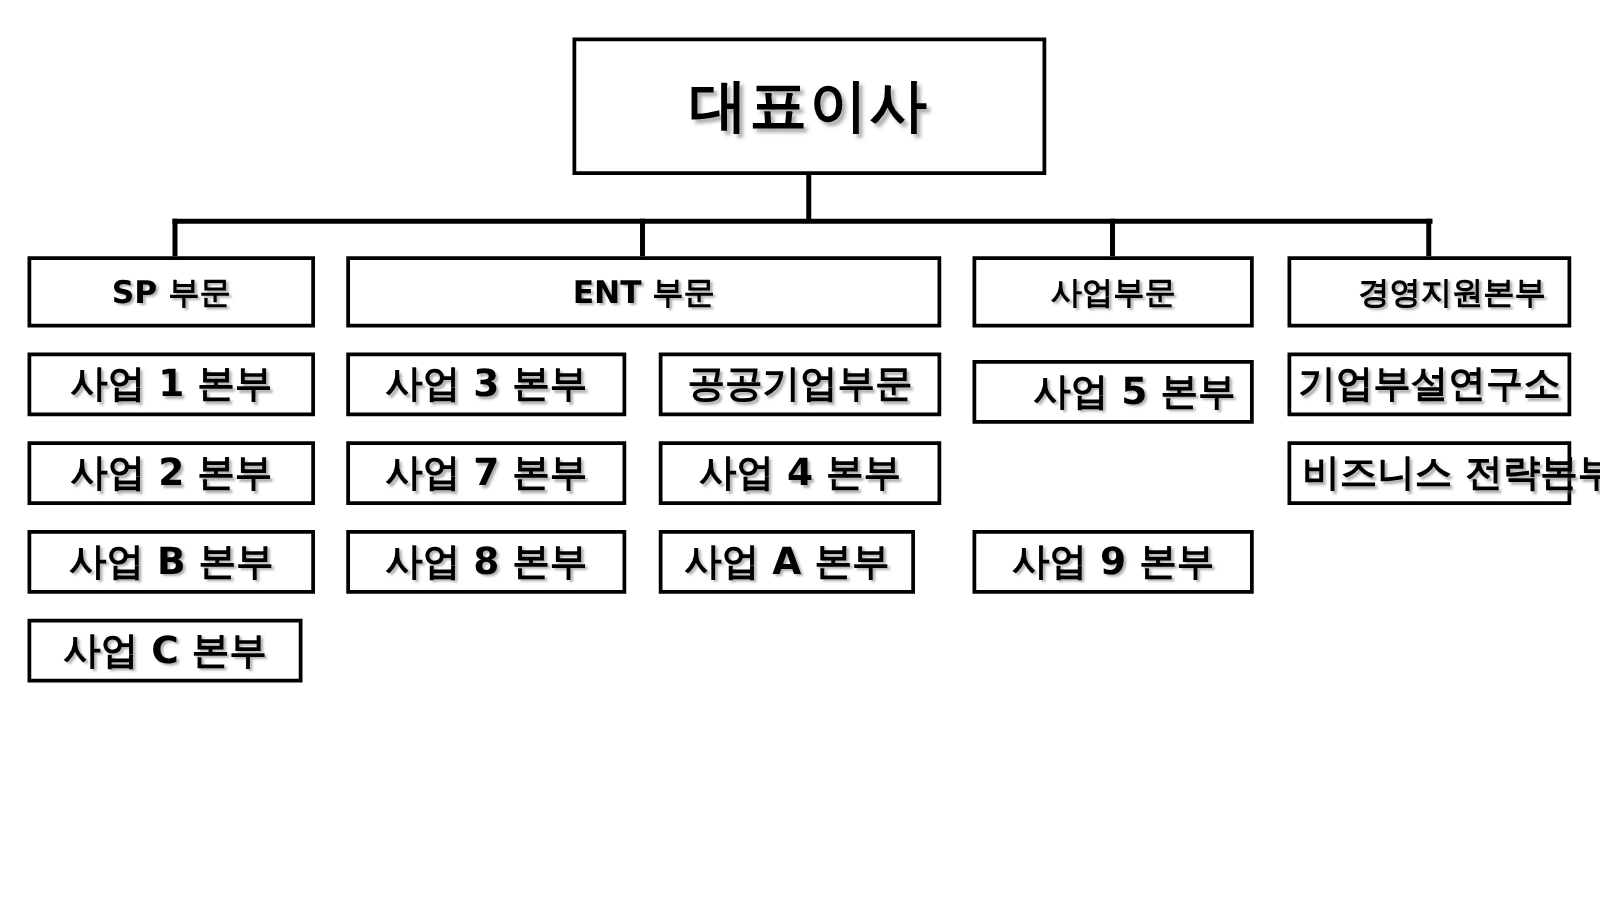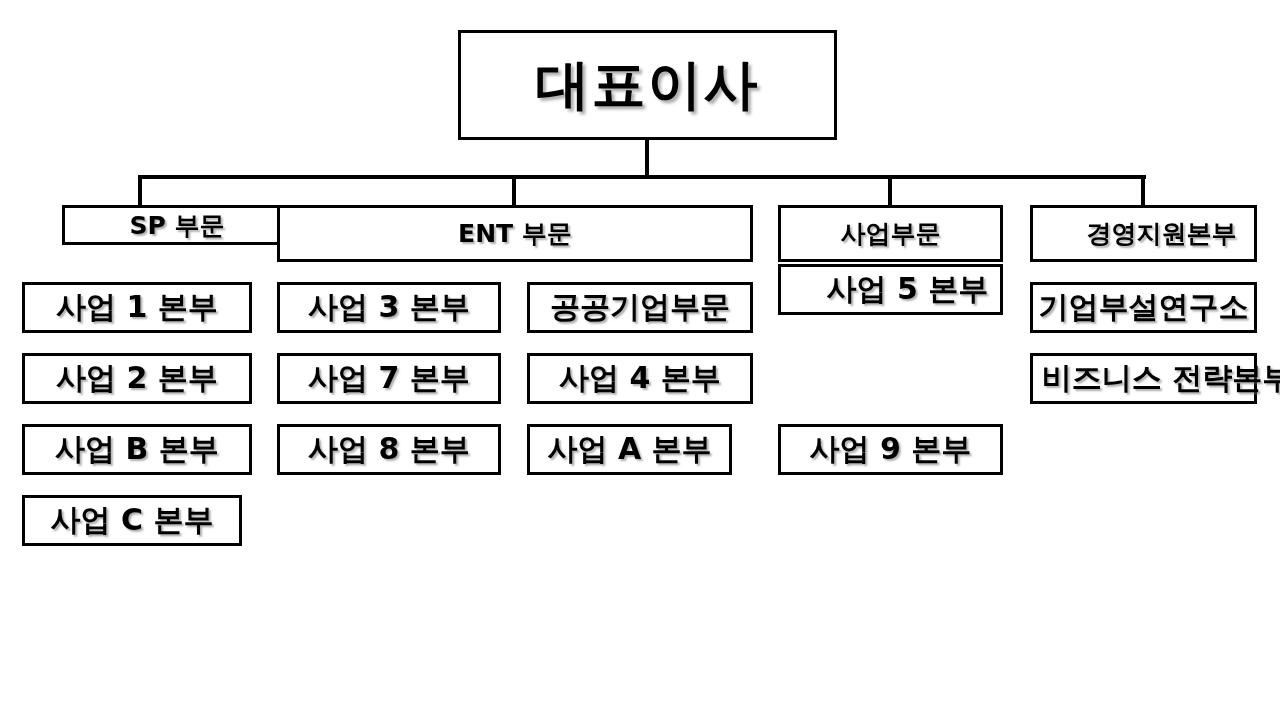--- a/index.html
+++ b/index.html
@@ -23,21 +23,21 @@
     display: flex;
     align-items: center;
     justify-content: center;
     color: #000000;
     font-weight: 800;
     text-align: center;
     white-space: nowrap;
     text-shadow: 2px 2px 2px rgba(110,110,110,0.55);
   }
   .node.ceo {
-    font-size: 54px;
+    font-size: 46px;
     letter-spacing: 2px;
     text-shadow: 3px 3px 3px rgba(110,110,110,0.55);
   }
   .node.lvl1 { font-size: 25px; }
   .node.lvl2 { font-size: 30px; }
   .line {
     position: absolute;
     background: #000000;
   }
 </style>
@@ -48,37 +48,37 @@
 
   <div class="line" style="left:645px; top:140px; width:4px;    height:37px;"></div>
   <div class="line" style="left:138px; top:175px; width:1008px; height:4px;"></div>
   <div class="line" style="left:138px;  top:175px; width:4px; height:31px;"></div>
   <div class="line" style="left:512px;  top:175px; width:4px; height:31px;"></div>
   <div class="line" style="left:888px;  top:175px; width:4px; height:31px;"></div>
   <div class="line" style="left:1141px; top:175px; width:4px; height:31px;"></div>
 
   <div class="node ceo" style="left:458px; top:30px; width:379px; height:110px;">대표이사</div>
 
-  <div class="node lvl1" style="left:22px; top:205px; width:230px; height:40px;margin-left:40px;">SP 부문</div>
+  <div class="node lvl1" style="left:22px; top:205px; width:230px; height:57px;">SP 부문</div>
   <div class="node lvl1" style="left:277px; top:205px; width:476px; height:57px;">ENT 부문</div>
   <div class="node lvl1" style="left:778px; top:205px; width:225px; height:57px;">사업부문</div>
   <div class="node lvl1" style="left:1030px; top:205px; width:227px; height:57px;padding-left:36px;">경영지원본부</div>
 
   <div class="node lvl2" style="left:22px; top:282px; width:230px; height:51px;">사업 1 본부</div>
   <div class="node lvl2" style="left:22px; top:353px; width:230px; height:51px;">사업 2 본부</div>
   <div class="node lvl2" style="left:22px; top:424px; width:230px; height:51px;">사업 B 본부</div>
   <div class="node lvl2" style="left:22px; top:495px; width:220px; height:51px;">사업 C 본부</div>
 
   <div class="node lvl2" style="left:277px; top:282px; width:224px; height:51px;">사업 3 본부</div>
   <div class="node lvl2" style="left:277px; top:353px; width:224px; height:51px;">사업 7 본부</div>
   <div class="node lvl2" style="left:277px; top:424px; width:224px; height:51px;">사업 8 본부</div>
 
   <div class="node lvl2" style="left:527px; top:282px; width:226px; height:51px;">공공기업부문</div>
   <div class="node lvl2" style="left:527px; top:353px; width:226px; height:51px;">사업 4 본부</div>
   <div class="node lvl2" style="left:527px; top:424px; width:205px; height:51px;">사업 A 본부</div>
 
-  <div class="node lvl2" style="left:778px; top:264px; width:225px; height:51px;padding-left:34px;">사업 5 본부</div>
+  <div class="node lvl2" style="left:778px; top:288px; width:225px; height:51px;padding-left:34px;">사업 5 본부</div>
   <div class="node lvl2" style="left:778px; top:424px; width:225px; height:51px;">사업 9 본부</div>
 
   <div class="node lvl2" style="left:1030px; top:282px; width:227px; height:51px;">기업부설연구소</div>
   <div class="node lvl2" style="left:1030px; top:353px; width:227px; height:51px;padding-left:47px;">비즈니스 전략본부</div>
 
 </div>
 
 </body></html>

